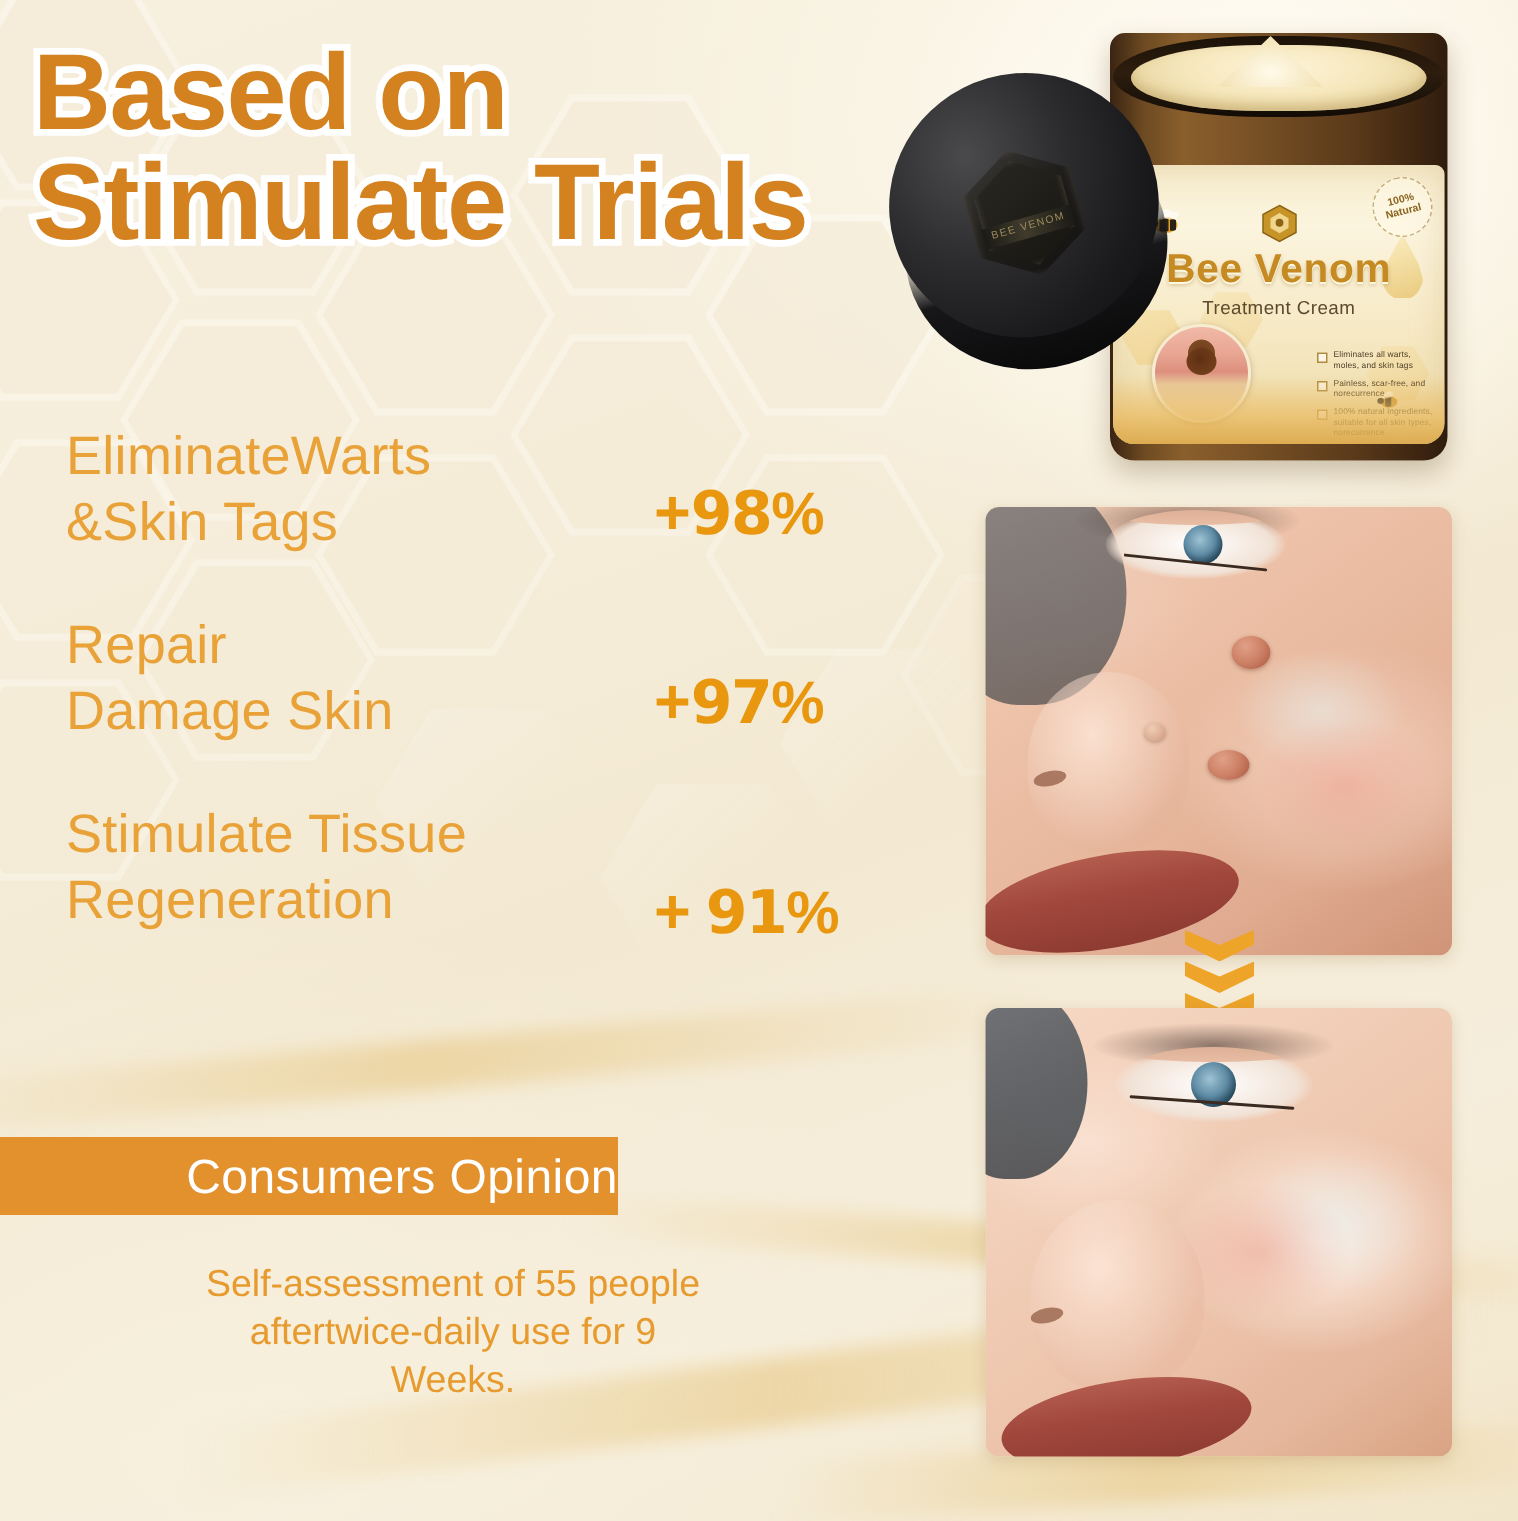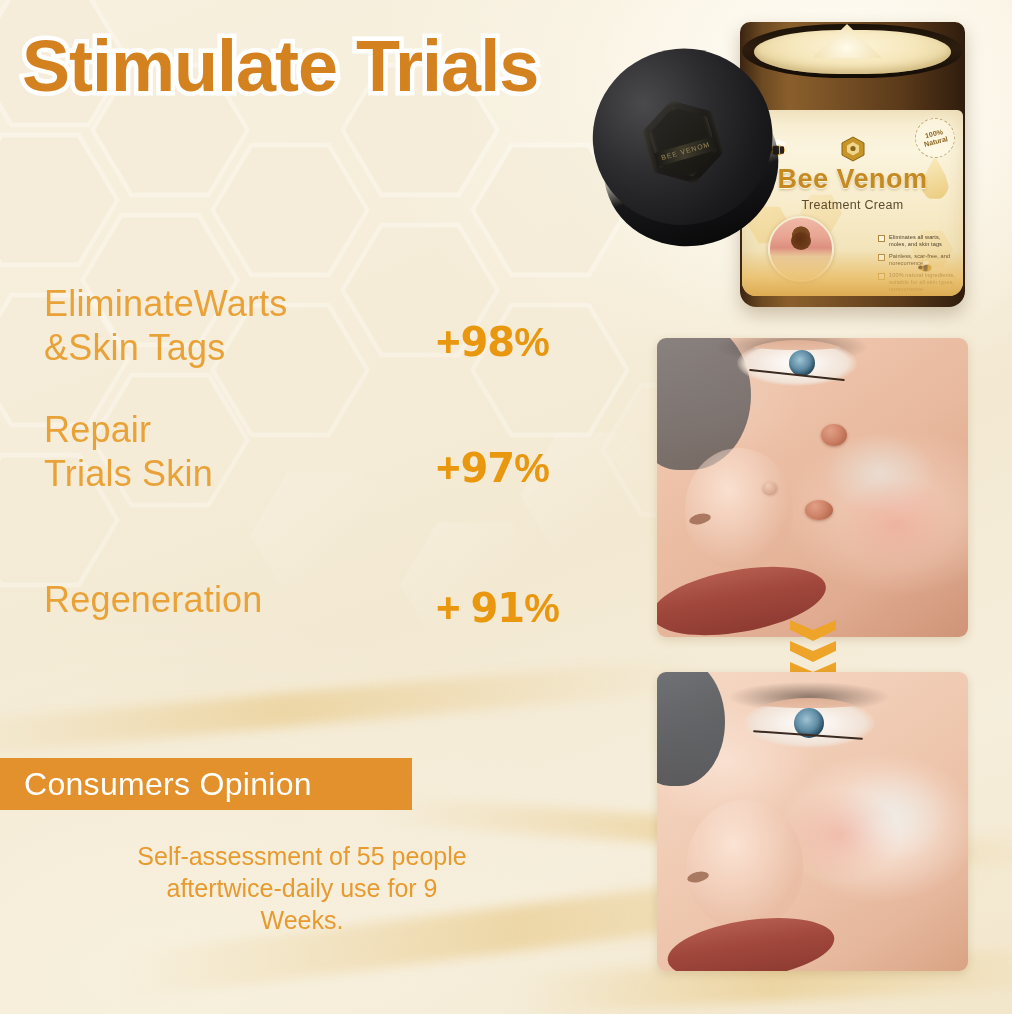--- a/index.html
+++ b/index.html
@@ -75,20 +75,21 @@
 
   .row1 .pct{position:absolute;left:392px;top:36px;}
   .row2 .pct{position:absolute;left:392px;top:36px;}
   .row3 .pct{position:absolute;left:392px;top:50px;}
   .row3 .pct .plus{margin-right:10px;}
 
   
   .co-banner{
     position:absolute;left:0px;top:758px;width:412px;height:52px;
     background:#e2912c;
+    text-align:right;
   }
   .co-banner span{
     display:block;padding:8px 0 0 24px;
     color:#ffffff;font-size:32px;font-weight:400;letter-spacing:.3px;
   }
   .co-text{
     position:absolute;left:22px;top:840px;width:560px;
     color:#e79a2e;font-size:25px;line-height:1.28;font-weight:400;text-align:center;
   }
 
@@ -329,48 +330,49 @@
     <div class="hex" style="left:250px;top:470px;opacity:.45;"></div>
     <div class="hex" style="left:400px;top:520px;opacity:.4;"></div>
   </div>
   <div class="glow-top-right"></div>
   <div class="gold-streak" style="left:-60px;top:690px;width:760px;height:34px;transform:rotate(-5deg);"></div>
   <div class="gold-streak" style="left:120px;top:900px;width:880px;height:46px;transform:rotate(-7deg);"></div>
   <div class="gold-streak" style="left:380px;top:820px;width:700px;height:28px;transform:rotate(4deg);"></div>
   <div class="gold-streak" style="left:520px;top:960px;width:560px;height:40px;transform:rotate(-3deg);"></div>
 
   <div class="headline">
+    <span>Based on</span>
     <span class="l2">Stimulate Trials</span>
   </div>
 
   <div class="benefits">
 
     <div class="brow row1">
       <div class="lbl">
         <span>EliminateWarts</span><br>
         <span>&amp;Skin Tags</span>
       </div>
       <div class="pct">
         <span class="plus">+</span><span class="num">98</span><span class="sym">%</span>
       </div>
     </div>
 
     <div class="brow row2">
       <div class="lbl">
         <span>Repair</span><br>
-        <span>Trials Skin</span>
+        <span>Damage Skin</span>
       </div>
       <div class="pct">
         <span class="plus">+</span><span class="num">97</span><span class="sym">%</span>
       </div>
     </div>
 
     <div class="brow row3">
       <div class="lbl">
-        <br>
+        <span>Stimulate Tissue</span><br>
         <span>Regeneration</span>
       </div>
       <div class="pct">
         <span class="plus">+</span><span class="num">91</span><span class="sym">%</span>
       </div>
     </div>
   </div>
 
   <div class="co-banner">
     <span>Consumers Opinion</span>

